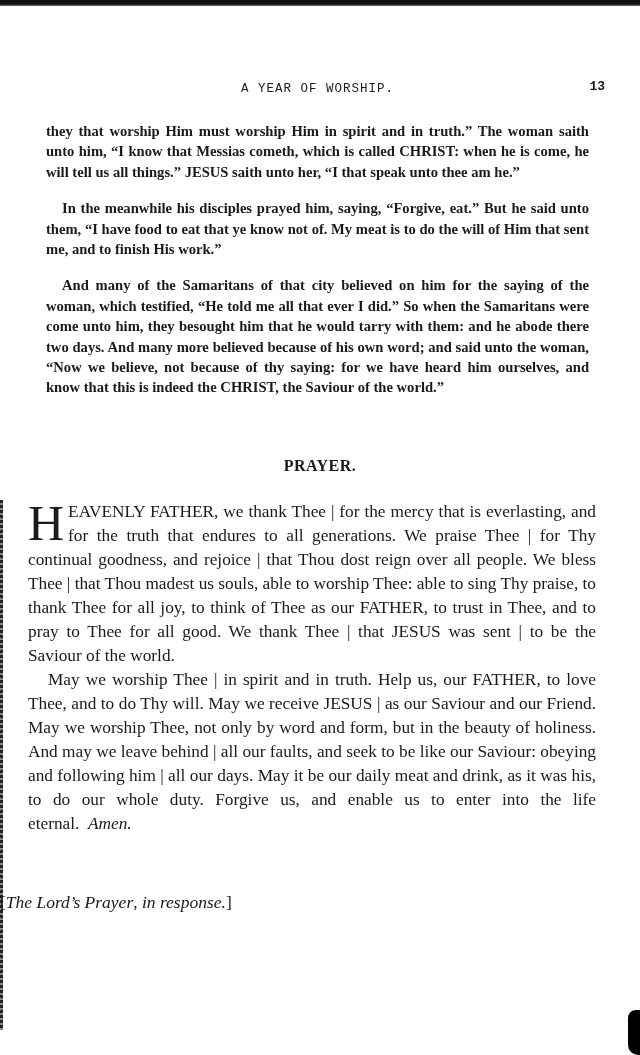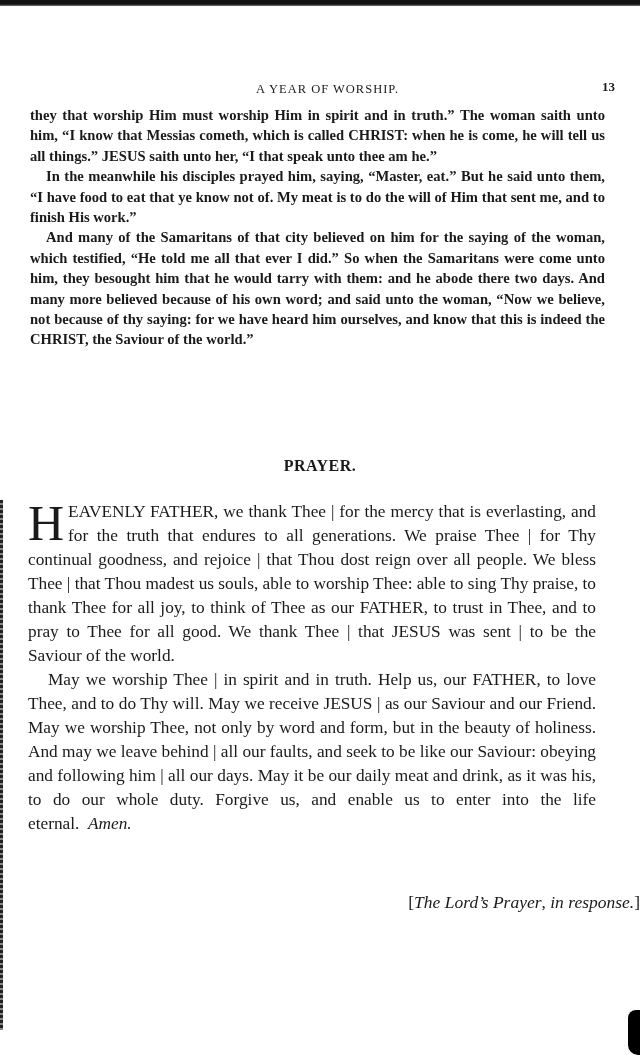--- a/index.html
+++ b/index.html
@@ -13,65 +13,65 @@
   }
   .left-edge {
     position: absolute; left: 0; top: 500px; width: 3px; height: 530px;
     background: repeating-linear-gradient(#222 0, #222 3px, #888 3px, #888 5px);
   }
   .corner-blot {
     position: absolute; left: 628px; top: 1010px; width: 14px; height: 45px;
     background: #000; border-radius: 8px 0 0 10px;
   }
   .running-head {
-    position: absolute; top: 82px; left: 40px; width: 575px; height: 20px;
-    font-size: 12.5px; letter-spacing: 1px;
+    position: absolute; top: 82px; left: 30px; width: 575px; height: 20px;
+    font-size: 12.5px; letter-spacing: 1px; font-family: Liberation Mono, monospace;
   }
   .running-title { position: absolute; left: 0; right: 0; text-align: center; }
   .page-number { position: absolute; right: 0; top: -3px; font-size: 13px; font-weight: bold; letter-spacing: 0; }
   .scripture {
     position: absolute; top: 105px; left: 30px; width: 575px;
     font-size: 14.6px; line-height: 20.4px; font-weight: bold; text-align: justify;
   }
-  .scripture p { margin: 0; text-indent: 16px; }
+  .scripture p { margin: 16px; text-indent: 16px; }
   .scripture p.cont { text-indent: 0; }
   .section-heading {
     position: absolute; top: 457px; left: 0; width: 640px; text-align: center;
     font-size: 16px; font-weight: bold; letter-spacing: 0.5px;
   }
   .prayer {
     position: absolute; top: 500px; left: 28px; width: 568px;
     font-size: 17.3px; line-height: 24px; text-align: justify; color: #1a1a1a;
   }
   .prayer p { margin: 0; }
   .prayer p + p { text-indent: 20px; }
   .dropcap {
     float: left; font-size: 50px; line-height: 42px; margin: 2px 4px 0 0; font-weight: normal;
   }
   .rubric {
-    position: absolute; top: 892px; left: 0; width: 640px; text-align: right;
+    position: absolute; top: 892px; left: 0; width: 640px; text-align: left;
     font-size: 17.5px;
   }
   .rubric i { font-style: italic; }
 </style>
 </head>
 <body>
 
 <div class="top-bar"></div>
 <div class="left-edge"></div>
 <div class="corner-blot"></div>
 
 <div class="running-head">
   <span class="running-title">A YEAR OF WORSHIP.</span>
   <span class="page-number">13</span>
 </div>
 
 <div class="scripture">
   <p class="cont">they that worship Him must worship Him in spirit and in truth.”  The woman saith unto him, “I know that Messias cometh, which is called CHRIST: when he is come, he will tell us all things.”  JESUS saith unto her, “I that speak unto thee am he.”</p>
-  <p>In the meanwhile his disciples prayed him, saying, “Master, eat.”  But he said unto them, “I have food to eat that ye know not of.  My meat is to do the will of Him that sent me, and to finish His work.”</p>
+  <p>In the meanwhile his disciples prayed him, saying, “Forgive, eat.”  But he said unto them, “I have food to eat that ye know not of.  My meat is to do the will of Him that sent me, and to finish His work.”</p>
   <p>And many of the Samaritans of that city believed on him for the saying of the woman, which testified, “He told me all that ever I did.”  So when the Samaritans were come unto him, they besought him that he would tarry with them: and he abode there two days.  And many more believed because of his own word; and said unto the woman, “Now we believe, not because of thy saying: for we have heard him ourselves, and know that this is indeed the CHRIST, the Saviour of the world.”</p>
 </div>
 
 <div class="section-heading">PRAYER.</div>
 
 <div class="prayer">
   <p><span class="dropcap">H</span><span>EAVENLY FATHER,</span><span> we thank Thee | for the mercy that is everlasting, and for the truth that endures to all generations.  We praise Thee | for Thy continual goodness, and rejoice | that Thou dost reign over all people.  We bless Thee | that Thou madest us souls, able to worship Thee: able to sing Thy praise, to thank Thee for all joy, to think of Thee as our FATHER, to trust in Thee, and to pray to Thee for all good.  We thank Thee | that JESUS was sent | to be the Saviour of the world.</span></p>
   <p><span>May we worship Thee | in spirit and in truth.  Help us, our FATHER, to love Thee, and to do Thy will.  May we receive JESUS | as our Saviour and our Friend.  May we worship Thee, not only by word and form, but in the beauty of holiness.  And may we leave behind | all our faults, and seek to be like our Saviour: obeying and following him | all our days.  May it be our daily meat and drink, as it was his, to do our whole duty.  Forgive us, and enable us to enter into the life eternal.</span>&nbsp;&nbsp;<i>Amen.</i></p>
 </div>
 

